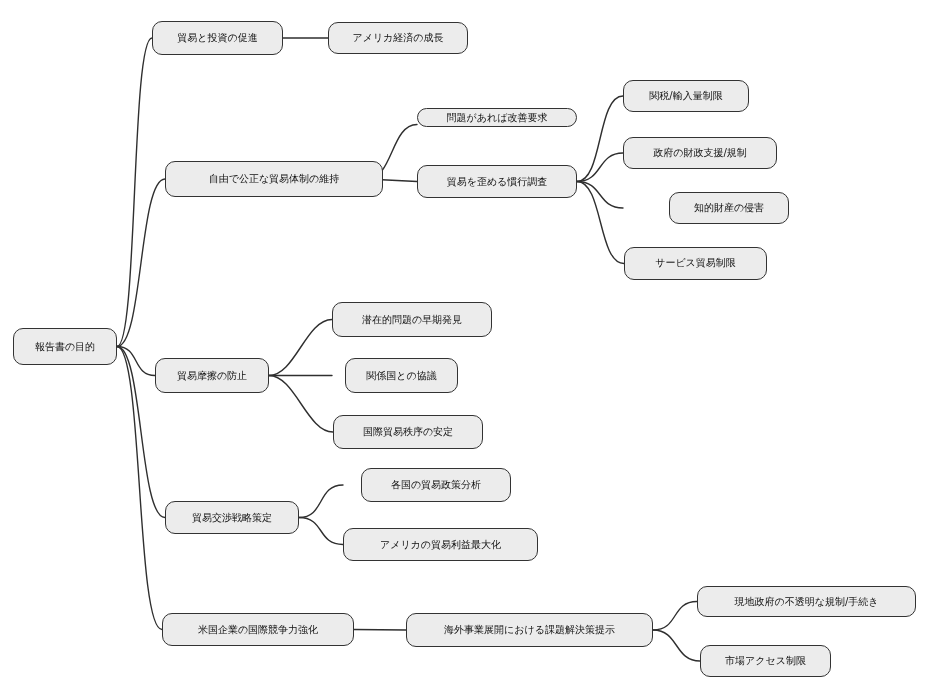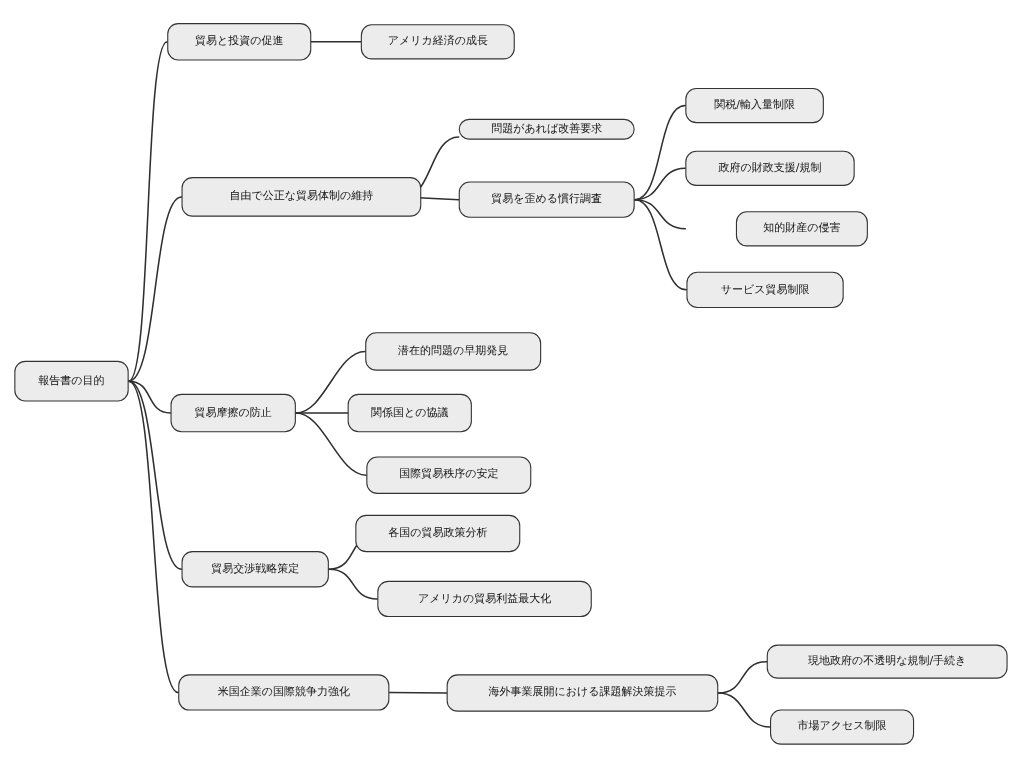--- a/index.html
+++ b/index.html
@@ -72,39 +72,39 @@
       </div>
       <div class="node" style="left: 623px; top: 80px; width: 126px; height: 32px;">
         <span>関税/輸入量制限</span>
       </div>
       <div class="node" style="left: 623px; top: 137px; width: 154px; height: 32px;">
         <span>政府の財政支援/規制</span>
       </div>
       <div class="node" style="left: 623px; top: 192px; width: 120px; height: 32px; margin-left: 46px;">
         <span>知的財産の侵害</span>
       </div>
-      <div class="node" style="left: 624px; top: 247px; width: 143px; height: 33px;">
+      <div class="node" style="left: 624px; top: 247px; width: 143px; height: 33px; font-family: Liberation Mono, monospace;">
         <span>サービス貿易制限</span>
       </div>
       <div class="node" style="left: 155px; top: 358px; width: 114px; height: 35px; justify-content: center;">
         <span>貿易摩擦の防止</span>
       </div>
       <div class="node" style="left: 332px; top: 302px; width: 160px; height: 35px;">
         <span>潜在的問題の早期発見</span>
       </div>
-      <div class="node" style="left: 316px; top: 358px; width: 113px; height: 35px;">
+      <div class="node" style="left: 345px; top: 358px; width: 113px; height: 35px;">
         <span>関係国との協議</span>
       </div>
       <div class="node" style="left: 333px; top: 415px; width: 150px; height: 34px;">
         <span>国際貿易秩序の安定</span>
       </div>
       <div class="node" style="left: 165px; top: 501px; width: 134px; height: 33px;">
         <span>貿易交渉戦略策定</span>
       </div>
-      <div class="node" style="left: 323px; top: 468px; width: 150px; height: 34px;">
+      <div class="node" style="left: 361px; top: 468px; width: 150px; height: 34px;">
         <span>各国の貿易政策分析</span>
       </div>
       <div class="node" style="left: 343px; top: 528px; width: 195px; height: 33px; font-family: Liberation Serif, serif;">
         <span>アメリカの貿易利益最大化</span>
       </div>
       <div class="node" style="left: 162px; top: 613px; width: 192px; height: 33px;">
         <span>米国企業の国際競争力強化</span>
       </div>
       <div class="node" style="left: 406px; top: 613px; width: 247px; height: 34px;">
         <span>海外事業展開における課題解決策提示</span>

